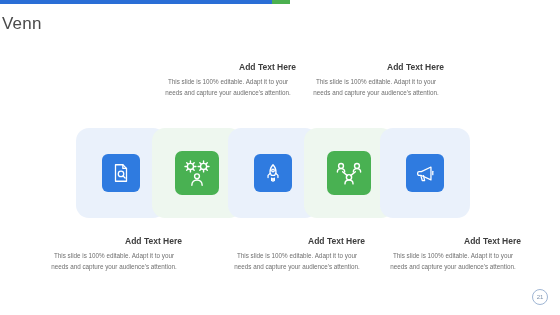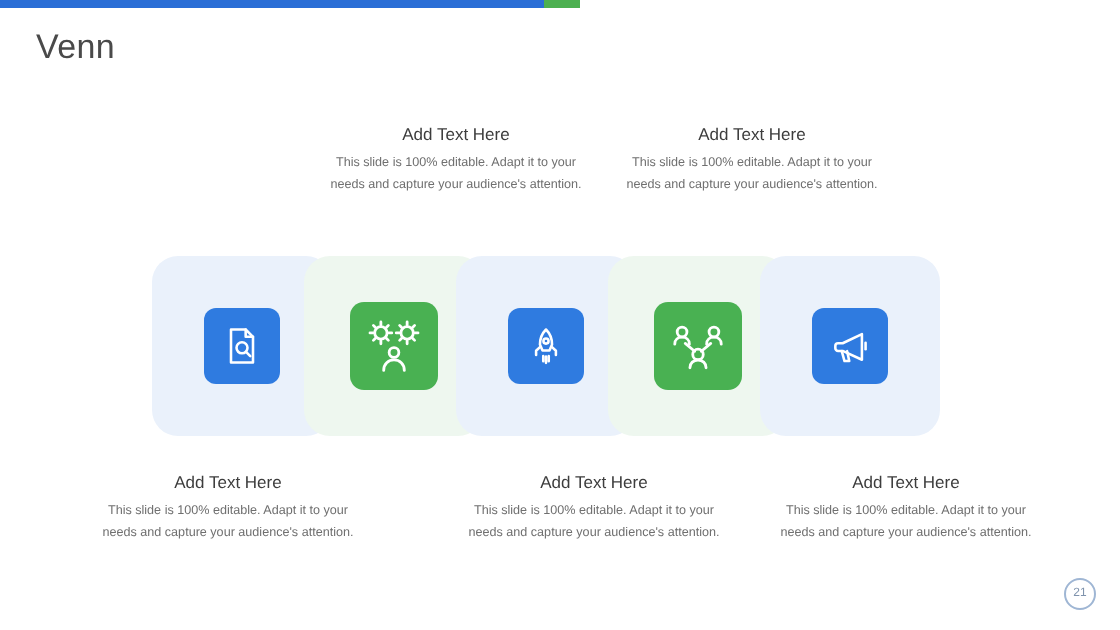--- a/index.html
+++ b/index.html
@@ -29,21 +29,21 @@
     left: 272px;
     top: 0;
     width: 18px;
     height: 4px;
     background: #4cb050;
   }
 
   
   .page-title {
     position: absolute;
-    left: 18px;
+    left: 2px;
     top: 14px;
     font-size: 17px;
     color: #4a4a4a;
     font-weight: normal;
     letter-spacing: 0.2px;
   }
 
   
   .page-num {
     position: absolute;
@@ -96,23 +96,24 @@
   .tile svg { display: block; }
 
   
   .tblock {
     position: absolute;
     width: 136px;
     text-align: center;
   }
   .tblock .head {
     font-size: 8.5px;
-    font-weight: normal;
+    font-weight: bold;
     color: #3d3d3d;
     margin-bottom: 4px;
+    text-align: right;
   }
   .tblock .body {
     font-size: 6.3px;
     color: #6f6f6f;
     line-height: 1.75;
   }
 </style>
 </head>
 <body>
 

